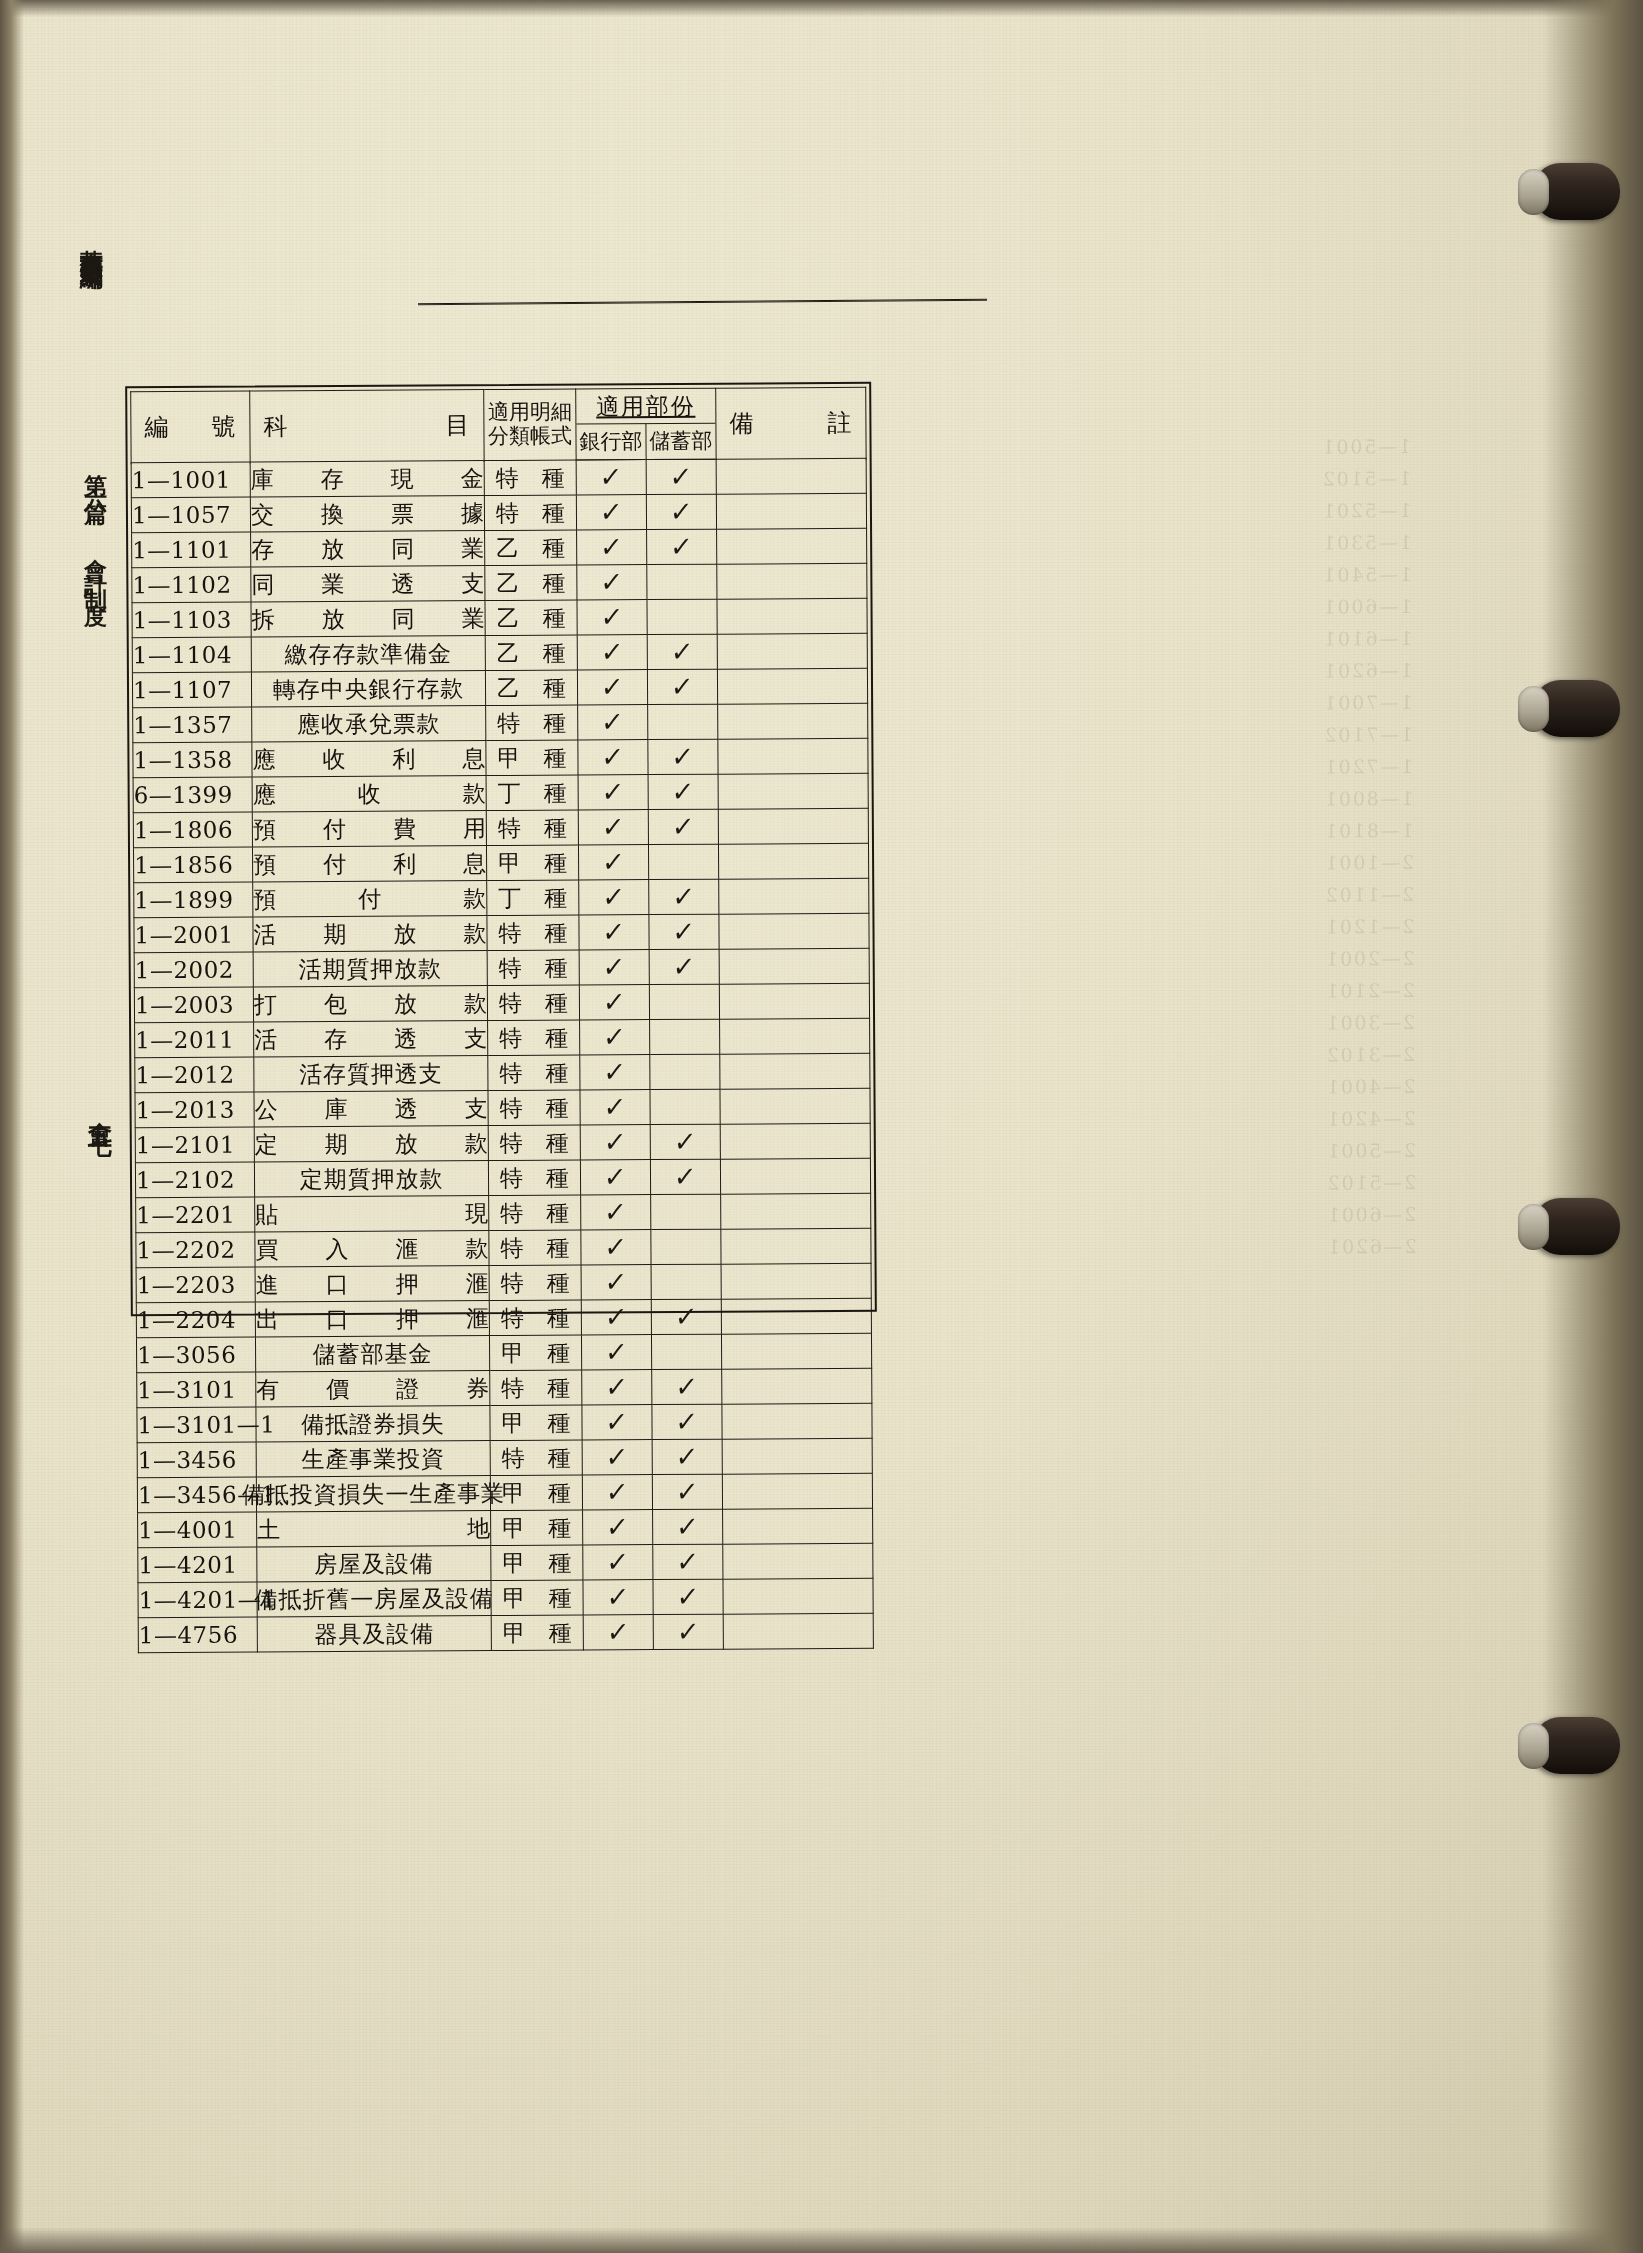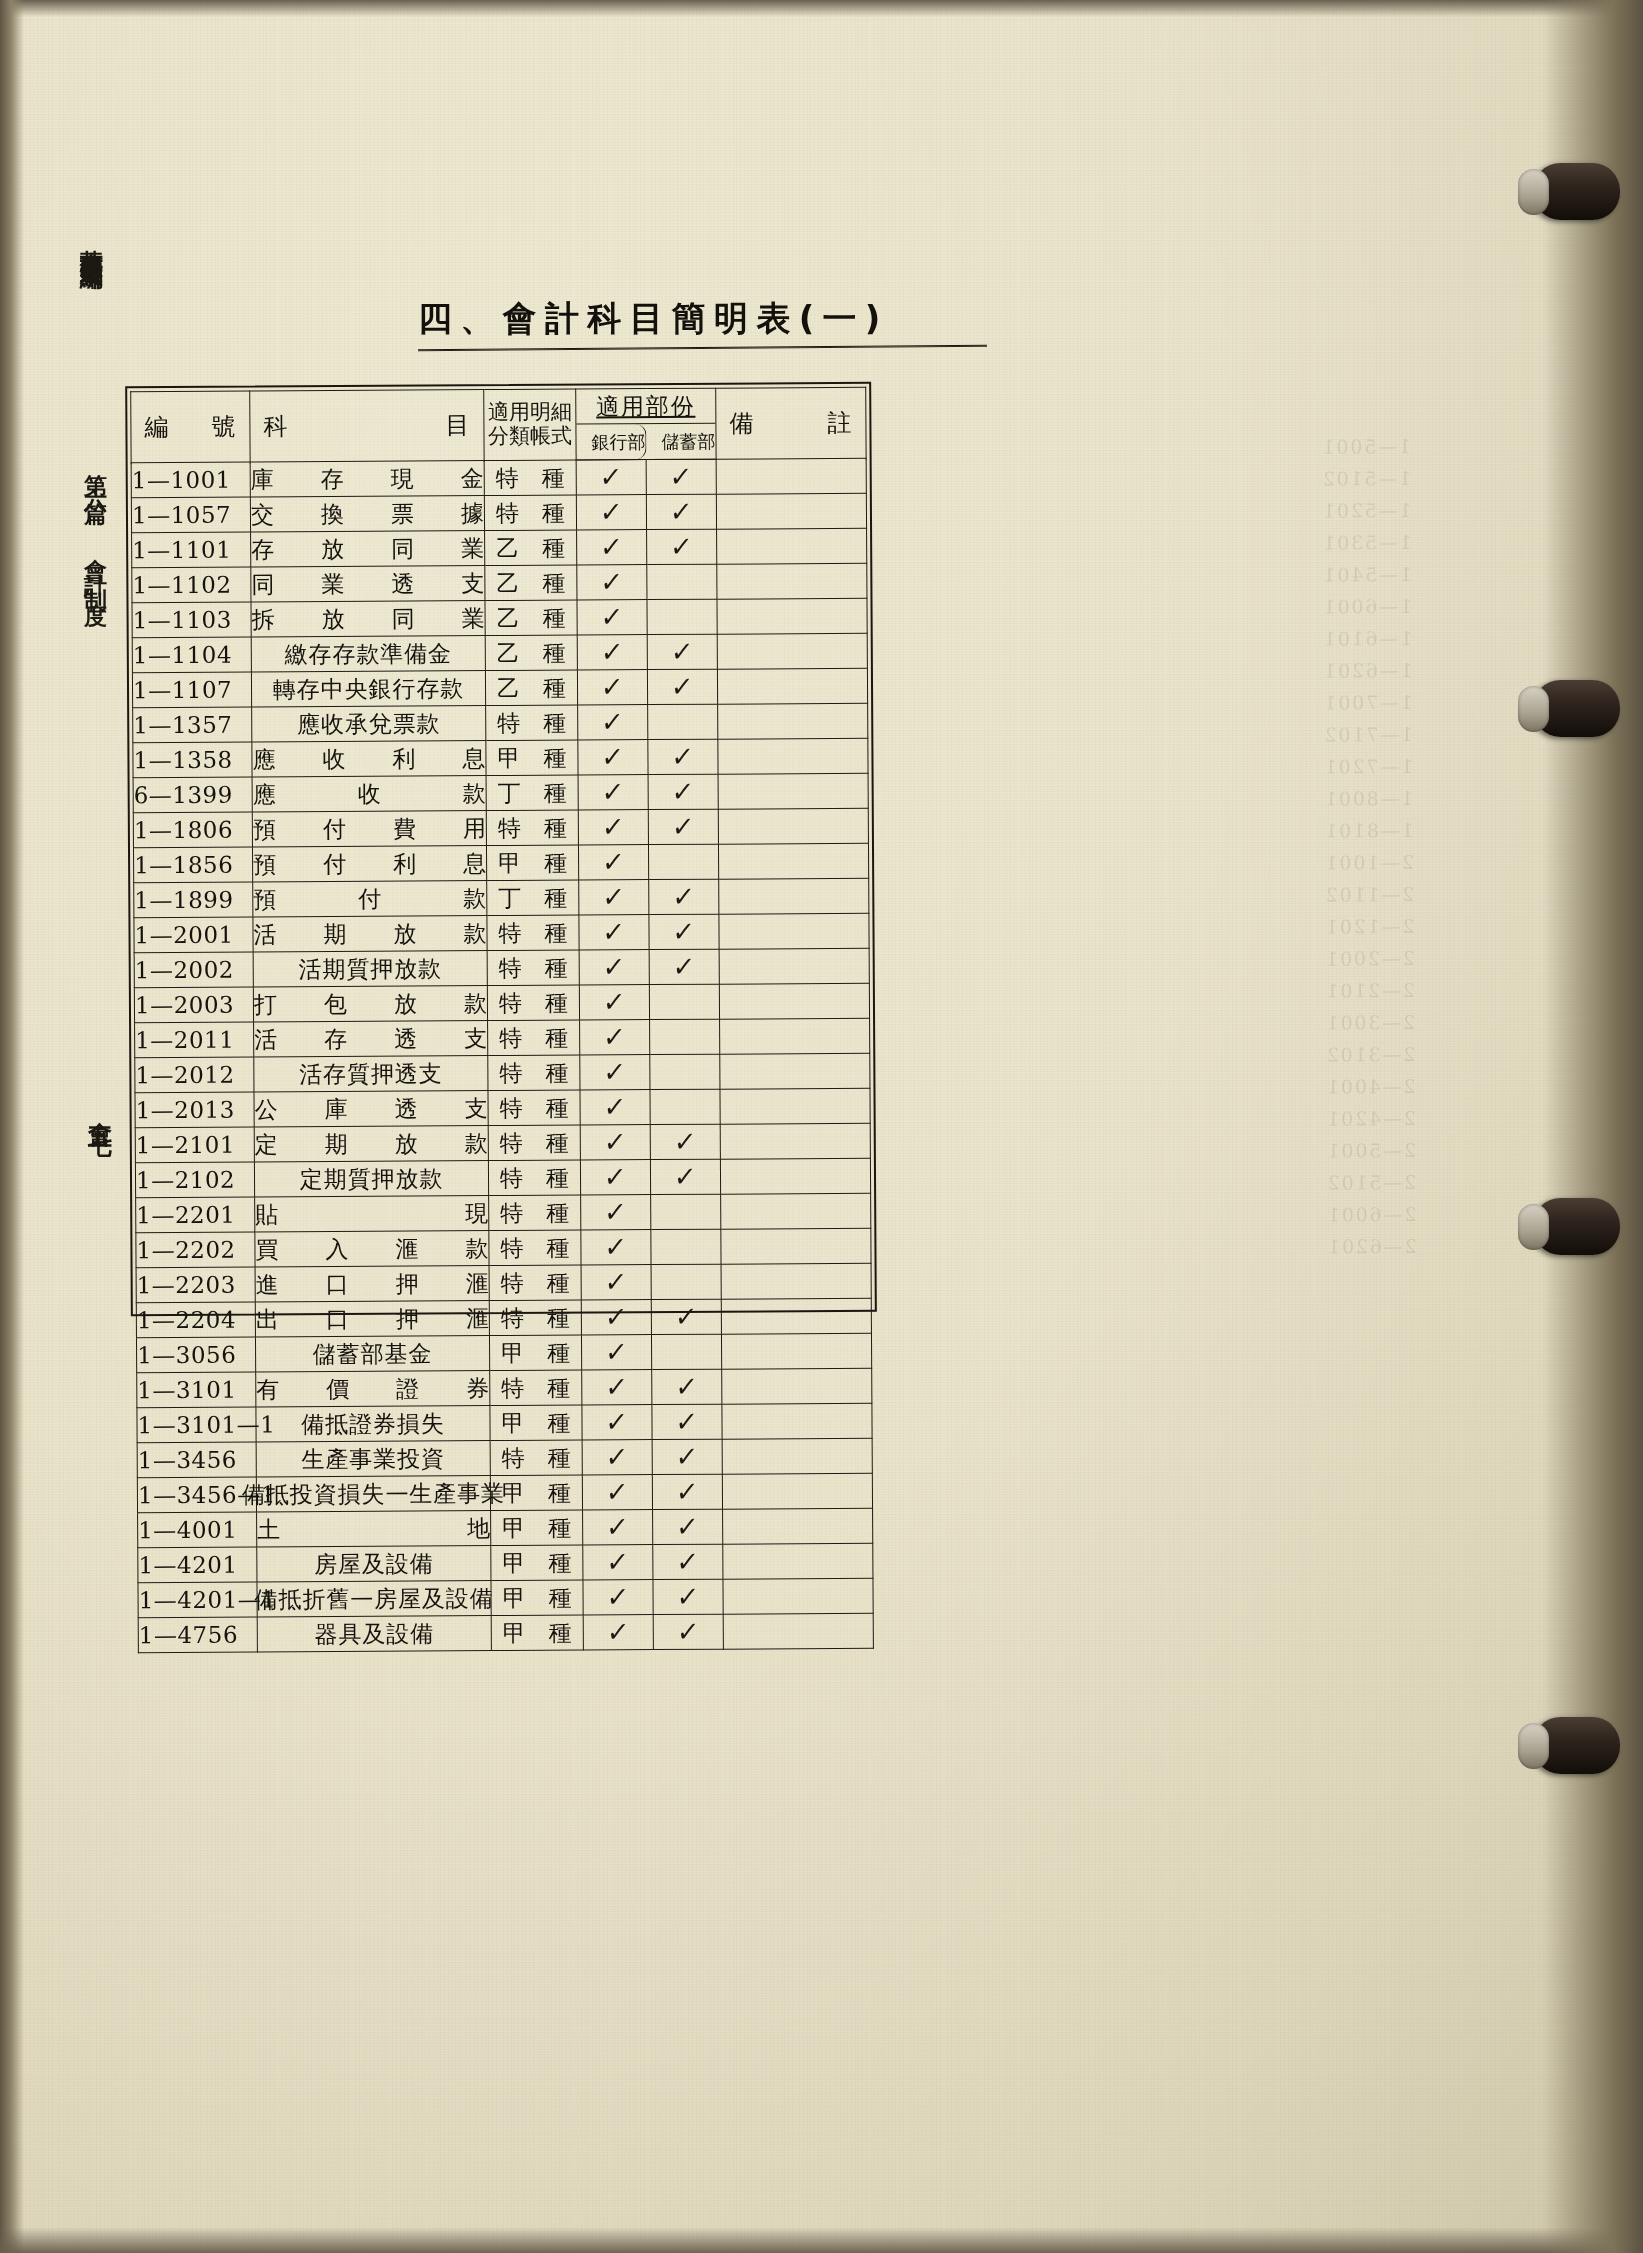--- a/index.html
+++ b/index.html
@@ -190,25 +190,24 @@
     height: 34px;
     line-height: 34px;
     text-decoration: underline;
   }
   .hdr-group-bottom {
     display: flex;
     height: 35px;
   }
   .hdr-group-bottom > div {
     flex: 1 1 50%;
-    text-align: right;
-    font-size: 18px;
+    text-align: center;
+    font-size: 21px;
     line-height: 35px;
     letter-spacing: 0px;
-    border-radius: 11px;
   }
   .hdr-group-bottom > div:first-child {
     border-right: 0.9px solid #201b14;
   }
 
   tbody td { height: 34px; }
 
   .cell-code {
     font-family: "DejaVu Serif", "Liberation Serif", serif;
     font-size: 23px;
@@ -317,21 +316,20 @@
 2—3001
 2—3102
 2—4001
 2—4201
 2—5001
 2—5102
 2—6001
 2—6201</div>
 
   <div id="title-wrap">
-    <div id="title-text">四、會計科目簡明表(一)</div>
     <div id="title-rule"></div>
   </div>
 
   <div class="vtext" id="margin-series">華南商業銀行章則彙編</div>
   <div class="vtext" id="margin-section">第六篇  會計制度</div>
   <div class="vtext" id="margin-pageno">會五七</div>
 
   <div id="table-frame">
     <table id="acct">
       <colgroup>

